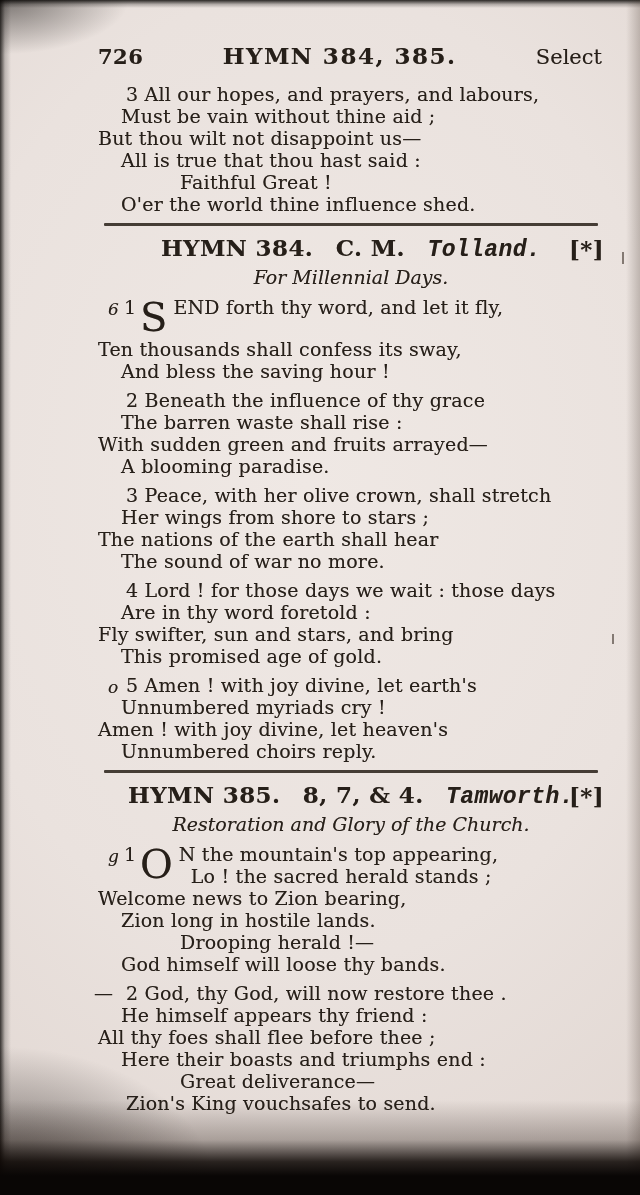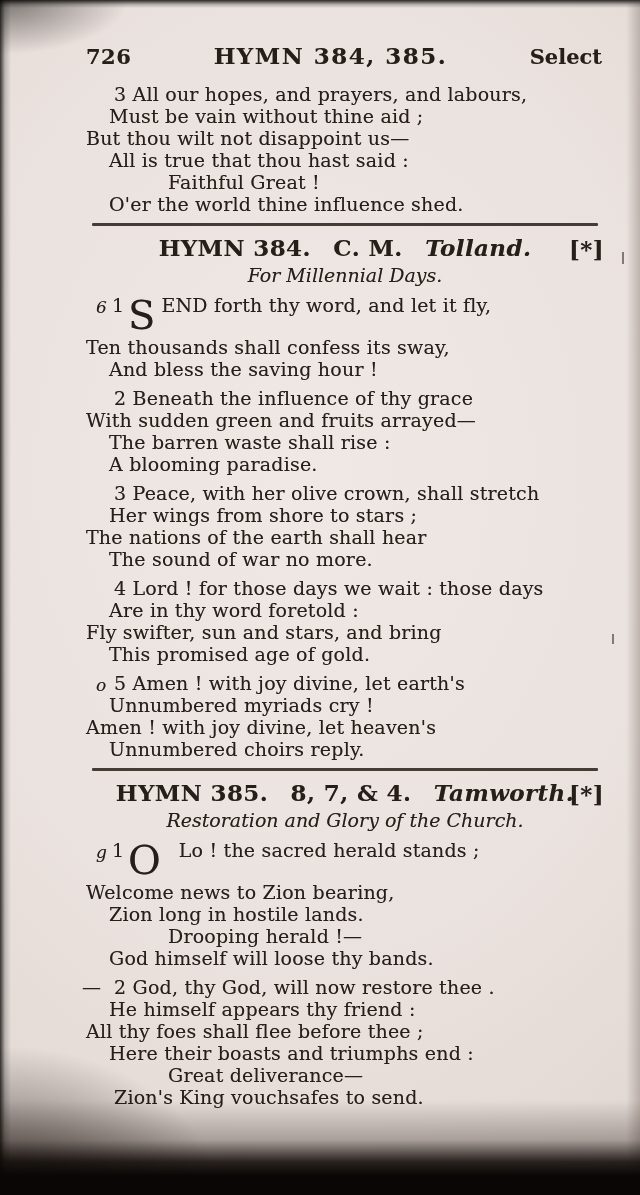--- a/index.html
+++ b/index.html
@@ -7,41 +7,42 @@
   .page {
     position:relative;
     width:640px; height:1195px;
     margin:0 auto;
     overflow:hidden;
     font-family:"DejaVu Serif","Liberation Serif",serif;
     color:#261f19;
     background:
       radial-gradient(ellipse 120% 85% at 48% 40%, #efe8e4 0%, #eae2de 48%, #e2d8d3 78%, #d2c6c0 100%);
     text-shadow:0 0 0.4px rgba(45,33,22,0.45);
+    padding-left:12px;
   }
   .content { position:relative; padding:42px 36px 0 86px; }
 
   .header { display:flex; justify-content:space-between; align-items:flex-end; margin-bottom:14px; padding-right:2px; }
   .pagenum { font-size:21px; font-weight:bold; letter-spacing:0.5px; }
   .htitle  { font-size:23px; font-weight:bold; letter-spacing:1.5px; }
-  .hsection{ font-size:21px; font-weight:bold; }
+  .hsection{ font-size:21px; font-weight:normal; }
 
   .l { font-size:19px; line-height:22px; white-space:nowrap; letter-spacing:0.2px; }
   .i0 { margin-left:0; }
   .i1 { margin-left:28px; }
   .i2 { margin-left:23px; }
   .i3 { margin-left:82px; }
 
   .verse { position:relative; margin-bottom:7px; }
 
   .divider { height:3px; background:#332a22; margin:8px 6px 8px 6px; border-radius:1px; opacity:0.9; }
 
   .hymnhead { position:relative; text-align:center; font-size:23px; font-weight:bold; margin:6px 0 2px; letter-spacing:0.4px; }
   .hymnhead .hnum, .hymnhead .hmeter { margin:0 7px; }
-  .hymnhead .tune { font-style:italic; margin:16px 7px; }
+  .hymnhead .tune { font-style:italic; margin:16px 7px;font-family:Liberation Mono, monospace; }
   .hymnhead .mark { position:absolute; right:0; top:1px; font-weight:bold; }
 
   .subtitle { text-align:center; font-style:italic; font-size:19px; line-height:24px; margin-bottom:7px; }
 
   .mmark { position:absolute; left:10px; top:3px; font-size:17px; font-style:italic; }
   .mmark.dash { left:-4px; top:0; font-style:normal; font-size:19px; }
 
   .dcrow { display:flex; align-items:flex-start; }
   .dcrow .vnum { margin-left:26px; width:16px; font-size:19px; line-height:22px; }
   .dropcap { font-size:40px; line-height:42px; margin:0 6px 0 0; }
@@ -103,22 +104,22 @@
         <div class="dctext">
           <div class="l">END forth thy word, and let it fly,</div>
         </div>
       </div>
       <div class="l i0">Ten thousands shall confess its sway,</div>
       <div class="l i2">And bless the saving hour !</div>
     </div>
 
     <div class="verse">
       <div class="l i1">2 Beneath the influence of thy grace</div>
+      <div class="l i2">The barren waste shall rise :</div>
       <div class="l i0">With sudden green and fruits arrayed—</div>
-      <div class="l i2">The barren waste shall rise :</div>
       <div class="l i2">A blooming paradise.</div>
     </div>
 
     <div class="verse">
       <div class="l i1">3 Peace, with her olive crown, shall stretch</div>
       <div class="l i2">Her wings from shore to stars ;</div>
       <div class="l i0">The nations of the earth shall hear</div>
       <div class="l i2">The sound of war no more.</div>
     </div>
 
@@ -146,20 +147,21 @@
       <span class="mark">[*]</span>
     </div>
     <div class="subtitle">Restoration and Glory of the Church.</div>
 
     <div class="verse">
       <span class="mmark">g</span>
       <div class="dcrow">
         <span class="vnum">1</span>
         <span class="dropcap">O</span>
         <div class="dctext">
+          <div class="l">N the mountain's top appearing,</div>
           <div class="l l2">Lo ! the sacred herald stands ;</div>
         </div>
       </div>
       <div class="l i0">Welcome news to Zion bearing,</div>
       <div class="l i2">Zion long in hostile lands.</div>
       <div class="l i3">Drooping herald !—</div>
       <div class="l i2">God himself will loose thy bands.</div>
     </div>
 
     <div class="verse">

